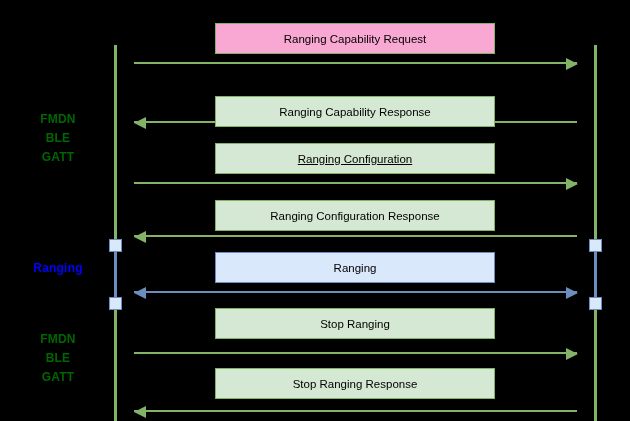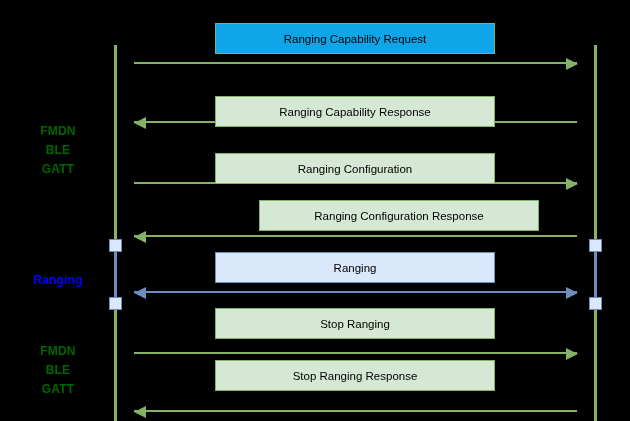--- a/index.html
+++ b/index.html
@@ -1,20 +1,20 @@
 <!DOCTYPE html>
 <html><head>
 <meta charset="utf-8">
 <style>
   html,body{margin:0;padding:0;background:#000;}
   #stage{position:relative;width:630px;height:421px;background:#000;
          font-family:"Liberation Sans",sans-serif;overflow:hidden;}
   .lifeline{position:absolute;width:3px;}
   .phase-label{position:absolute;text-align:center;font-size:12px;font-weight:bold;
-               line-height:19px;letter-spacing:.2px;margin-top:12px;}
+               line-height:19px;letter-spacing:.2px;}
   .msgbox{position:absolute;left:215px;width:280px;height:31px;box-sizing:border-box;
           display:flex;align-items:center;justify-content:center;
           font-size:11.5px;color:#000;}
   .arrow-line{position:absolute;height:2px;}
   .arrow-head{position:absolute;width:0;height:0;}
   .node{position:absolute;width:13px;height:13px;box-sizing:border-box;}
 </style>
 </head>
 <body>
 
@@ -53,39 +53,39 @@
       <div class="arrow-head" style="top: 231px; border-top: 6px solid transparent; border-bottom: 6px solid transparent; left: 134px; border-right: 12px solid rgb(130, 179, 102);"></div>
       <div class="arrow-line" style="left: 134px; top: 291px; width: 443px; background: rgb(108, 142, 191);"></div>
       <div class="arrow-head" style="top: 287px; border-top: 6px solid transparent; border-bottom: 6px solid transparent; left: 566px; border-left: 12px solid rgb(108, 142, 191);"></div>
       <div class="arrow-head" style="top: 287px; border-top: 6px solid transparent; border-bottom: 6px solid transparent; left: 134px; border-right: 12px solid rgb(108, 142, 191);"></div>
       <div class="arrow-line" style="left: 134px; top: 352px; width: 443px; background: rgb(130, 179, 102);"></div>
       <div class="arrow-head" style="top: 348px; border-top: 6px solid transparent; border-bottom: 6px solid transparent; left: 566px; border-left: 12px solid rgb(130, 179, 102);"></div>
       <div class="arrow-line" style="left: 134px; top: 410px; width: 443px; background: rgb(130, 179, 102);"></div>
       <div class="arrow-head" style="top: 406px; border-top: 6px solid transparent; border-bottom: 6px solid transparent; left: 134px; border-right: 12px solid rgb(130, 179, 102);"></div>
     </div>
   <div id="boxes">
-      <div class="msgbox" style="top: 23px; background: #0ea5e9; border: 1px solid rgb(130, 179, 102); color: rgb(0, 0, 0);">
+      <div class="msgbox" style="top: 23px; background: #f9a8d4; border: 1px solid rgb(130, 179, 102); color: rgb(0, 0, 0);">
         <span>Ranging Capability Request</span>
       </div>
       <div class="msgbox" style="top: 96px; background: rgb(213, 232, 212); border: 1px solid rgb(130, 179, 102); color: rgb(0, 0, 0);">
         <span>Ranging Capability Response</span>
       </div>
-      <div class="msgbox" style="top: 153px; background: rgb(213, 232, 212); border: 1px solid rgb(130, 179, 102); color: rgb(0, 0, 0);">
+      <div class="msgbox" style="top: 143px; background: rgb(213, 232, 212); border: 1px solid rgb(130, 179, 102); color: rgb(0, 0, 0); text-decoration: underline;">
         <span>Ranging Configuration</span>
       </div>
-      <div class="msgbox" style="top: 200px; background: rgb(213, 232, 212); border: 1px solid rgb(130, 179, 102); color: rgb(0, 0, 0); margin-left: 44px;">
+      <div class="msgbox" style="top: 200px; background: rgb(213, 232, 212); border: 1px solid rgb(130, 179, 102); color: rgb(0, 0, 0);">
         <span>Ranging Configuration Response</span>
       </div>
       <div class="msgbox" style="top: 252px; background: rgb(218, 232, 252); border: 1px solid rgb(108, 142, 191); color: rgb(0, 0, 0);">
         <span>Ranging</span>
       </div>
       <div class="msgbox" style="top: 308px; background: rgb(213, 232, 212); border: 1px solid rgb(130, 179, 102); color: rgb(0, 0, 0);">
         <span>Stop Ranging</span>
       </div>
-      <div class="msgbox" style="top: 360px; background: rgb(213, 232, 212); border: 1px solid rgb(130, 179, 102); color: rgb(0, 0, 0);">
+      <div class="msgbox" style="top: 368px; background: rgb(213, 232, 212); border: 1px solid rgb(130, 179, 102); color: rgb(0, 0, 0);">
         <span>Stop Ranging Response</span>
       </div>
     </div>
   <div id="nodes">
       <div class="node" style="left: 109px; top: 239px; background: rgb(218, 232, 252); border: 1px solid rgb(108, 142, 191);"></div>
       <div class="node" style="left: 109px; top: 297px; background: rgb(218, 232, 252); border: 1px solid rgb(108, 142, 191);"></div>
       <div class="node" style="left: 589px; top: 239px; background: rgb(218, 232, 252); border: 1px solid rgb(108, 142, 191);"></div>
       <div class="node" style="left: 589px; top: 297px; background: rgb(218, 232, 252); border: 1px solid rgb(108, 142, 191);"></div>
     </div>
 </div>

